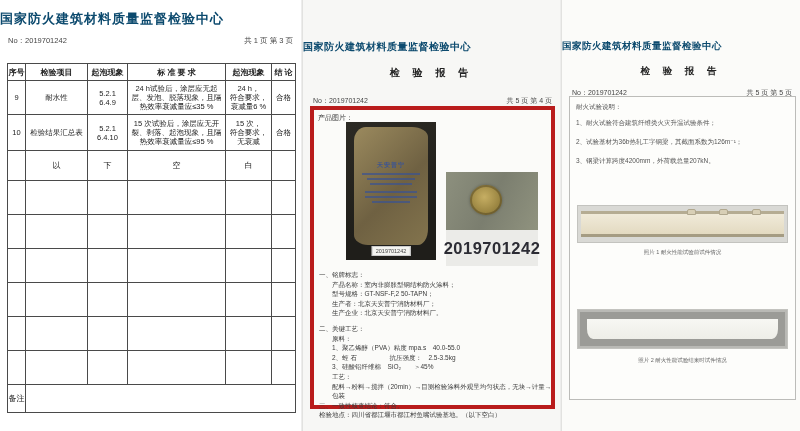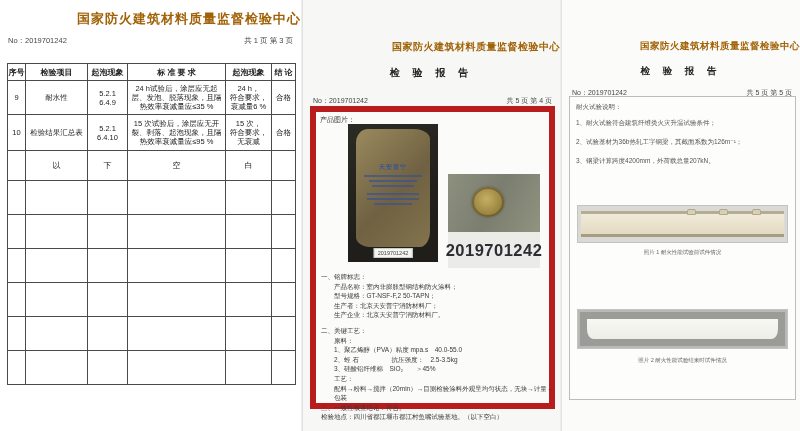--- a/index.html
+++ b/index.html
@@ -5,21 +5,21 @@
   * { margin:0; padding:0; box-sizing:border-box; }
   html,body { width:800px; height:431px; }
   body { font-family:"Liberation Sans","DejaVu Sans",sans-serif; background:#ededec; overflow:hidden; }
   .screen { position:relative; width:800px; height:431px; }
 
   .page { position:absolute; top:0; height:431px; }
   .page-summary { left:0; width:301px; background:#ffffff; }
   .page-report4 { left:302px; width:258px; background:#f7f7f5; border-left:1px solid #e2e2e0; }
   .page-report5 { left:561px; width:239px; background:#fbfbf9; border-left:1px solid #e2e2e0; }
 
-  .doc-org { text-align:right; font-weight:bold; color:#a16207; }
+  .doc-org { text-align:left; font-weight:bold; color:#0c4a6e; }
   .doc-title { text-align:center; font-weight:bold; color:#222; }
   .meta-row { display:flex; justify-content:space-between; color:#444; }
 
   
   .page-summary .doc-org { margin-top:10px; font-size:13px; letter-spacing:1px; }
   .page-summary .doc-title { margin-top:10px; font-size:12.5px; letter-spacing:3px; }
   .page-summary .meta-row { margin:8px 8px 0 8px; font-size:7.5px; }
 
   table.summary-table { position:absolute; left:7px; top:63px; width:288px; border-collapse:collapse; table-layout:fixed; }
   table.summary-table th, table.summary-table td { border:1px solid #4a4a4a; color:#222; vertical-align:middle; overflow:hidden; }
@@ -31,21 +31,21 @@
   td.req-cell { text-align:left; padding:2px 2px; line-height:9.5px; }
   tr.blank-row td { height:30px; font-size:8px; }
   tr.empty-row td { height:34px; }
   tr.remarks-row td { height:28px; font-size:8px; }
   tr.remarks-row td.remarks-body { text-align:left; }
 
   
   .page-report4 .doc-org { margin-top:40px; font-size:10px; letter-spacing:0.5px; }
   .page-report4 .doc-title { margin-top:12px; font-size:10px; letter-spacing:5px; }
   .page-report4 .meta-row { margin:16px 8px 0 10px; font-size:7px; }
-  .content-box4 { position:absolute; left:7px; top:106px; width:245px; height:303px; border:6px solid #b91c1c; background:#fbfbf9; }
+  .content-box4 { position:absolute; left:7px; top:106px; width:245px; height:303px; border:4px solid #b91c1c; background:#fbfbf9; }
   .photos-label { position:absolute; left:4px; top:3px; font-size:7px; color:#333; }
 
   .bag-photo { position:absolute; left:32px; top:12px; width:90px; height:138px; background:linear-gradient(160deg,#2c2a24,#1f1e1a 70%); }
   .bag-shape { position:absolute; left:8px; top:5px; width:74px; height:118px; background:linear-gradient(135deg,#9b8a5e,#6f6142 55%,#83744d); border-radius:12px 16px 10px 14px / 14px 10px 16px 10px; }
   .bag-brand { margin-top:34px; text-align:center; font-size:6px; font-weight:bold; color:#3d5592; letter-spacing:1px; }
   .bag-line { height:2px; background:rgba(58,82,146,0.7); margin:3px auto 0 auto; }
   .bl-1{width:78%;} .bl-2{width:66%;} .bl-3{width:58%;} .bl-4{width:70%;margin-top:6px;} .bl-5{width:70%;} .bl-6{width:52%;}
   .bag-tag { position:absolute; left:50%; bottom:4px; transform:translateX(-50%); background:#f4f4f0; border:1px solid #ccc; color:#444; font-size:5.5px; padding:1px 3px; white-space:nowrap; }
 
   .sample-photo { position:absolute; left:132px; top:62px; width:92px; height:94px; }
@@ -179,20 +179,24 @@
             <td></td>
           </tr>
         <tr class="empty-row">
             <td></td>
             <td></td>
             <td></td>
             <td></td>
             <td></td>
             <td></td>
           </tr>
+        <tr class="remarks-row">
+          <td>备注</td>
+          <td class="remarks-body" colspan="5"></td>
+        </tr>
       </tbody>
     </table>
   </div>
 
   <div class="page page-report4">
     <div class="doc-org">国家防火建筑材料质量监督检验中心</div>
     <div class="doc-title">检 验 报 告</div>
     <div class="meta-row">
       <span>No：2019701242</span>
       <span>共 5 页 第 4 页</span>

